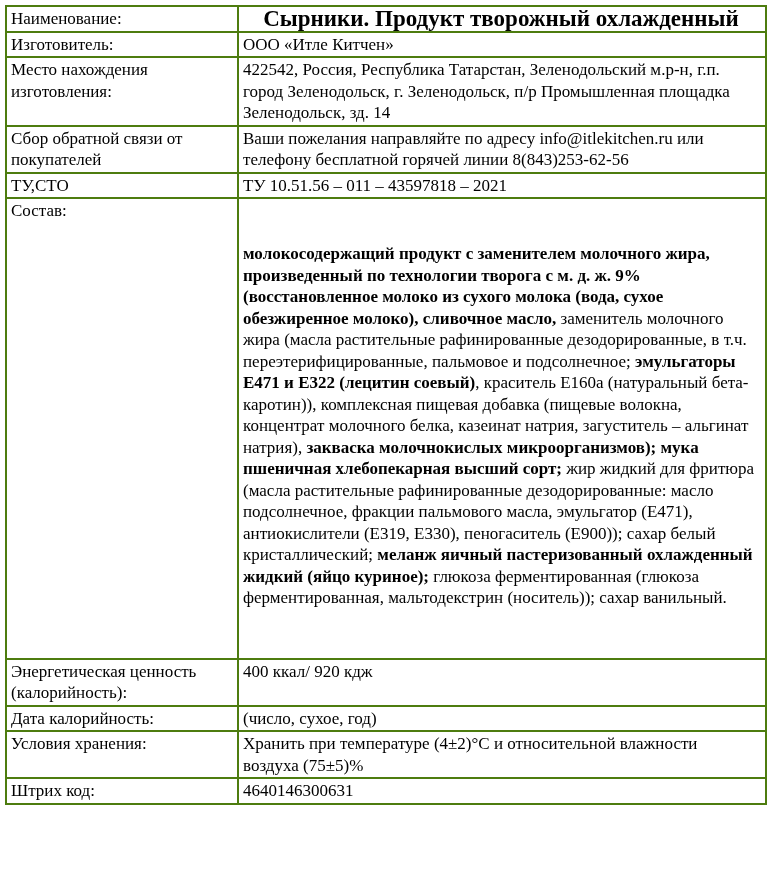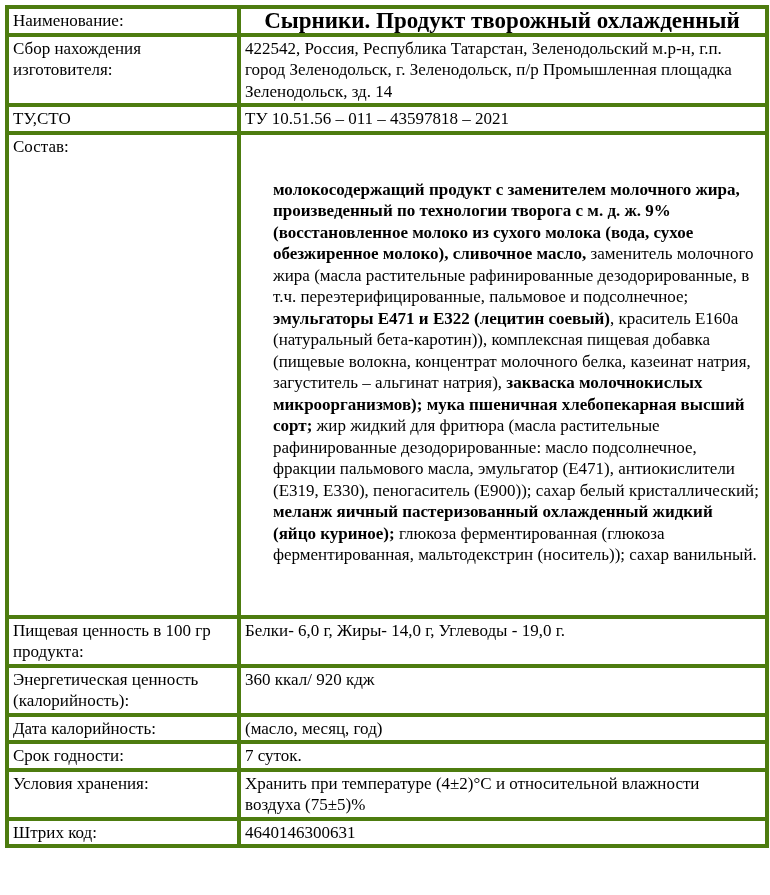--- a/index.html
+++ b/index.html
@@ -16,82 +16,82 @@
   table.spec-table {
     border-collapse: collapse;
     table-layout: fixed;
     width: 760px;
     margin: 5px 0 0 5px;
     background: #ffffff;
   }
   col.c-label { width: 232px; }
   col.c-value { width: 528px; }
   td {
-    border: 4px solid #4d7c0f;
+    border: 2px solid #4d7c0f;
     vertical-align: top;
     padding: 1px 6px 1px 4px;
     font-family: "Liberation Serif", "DejaVu Serif", serif;
     font-size: 17px;
     line-height: 21.5px;
     color: #000000;
     overflow: hidden;
   }
   td.value-cell { white-space: pre-line; }
   td.title-cell {
     font-weight: bold;
     text-align: center;
     font-size: 23px;
     white-space: normal;
   }
   .b { font-weight: bold; }
   .comp-spacer { height: 43px; }
   .comp-after { height: 48px; }
-  .comp-text { white-space: normal; margin-left: 28px; }
+  .comp-text { white-space: normal; }
 </style>
 </head>
 <body>
 
 <table class="spec-table">
   <colgroup>
     <col class="c-label">
     <col class="c-value">
   </colgroup>
   <tbody>
 
   <tr>
         <td class="label-cell">Наименование:</td>
         <td class="value-cell title-cell">Сырники. Продукт творожный охлажденный</td>
       </tr>
       <tr>
-        <td class="label-cell">Сбор нахождения изготовителя:</td>
+        <td class="label-cell">Изготовитель:</td>
+        <td class="value-cell">ООО «Итле Китчен»</td>
+      </tr>
+      <tr>
+        <td class="label-cell">Место нахождения изготовления:</td>
         <td class="value-cell">422542, Россия, Республика Татарстан, Зеленодольский м.р-н, г.п. город Зеленодольск, г. Зеленодольск, п/р Промышленная площадка Зеленодольск, зд. 14</td>
+      </tr>
+      <tr>
+        <td class="label-cell">Сбор обратной связи от покупателей</td>
+        <td class="value-cell">Ваши пожелания направляйте по адресу info@itlekitchen.ru или телефону бесплатной горячей линии 8(843)253-62-56</td>
       </tr>
       <tr>
         <td class="label-cell">ТУ,СТО</td>
         <td class="value-cell">ТУ 10.51.56 – 011 – 43597818 – 2021</td>
       </tr>
       <tr>
         <td class="label-cell">Состав:</td>
         <td class="value-cell"><div class="comp-spacer"></div><div class="comp-text"><span class="b">молокосодержащий продукт с заменителем молочного жира, произведенный по технологии творога с м. д. ж. 9% (восстановленное молоко из сухого молока (вода, сухое обезжиренное молоко), сливочное масло, </span><span>заменитель молочного жира (масла растительные рафинированные дезодорированные, в т.ч. переэтерифицированные, пальмовое и подсолнечное; </span><span class="b">эмульгаторы Е471 и Е322 (лецитин соевый)</span><span>, краситель Е160а (натуральный бета-каротин)), комплексная пищевая добавка (пищевые волокна, концентрат молочного белка, казеинат натрия, загуститель – альгинат натрия), </span><span class="b">закваска молочнокислых микроорганизмов); мука пшеничная хлебопекарная высший сорт;</span><span> жир жидкий для фритюра (масла растительные рафинированные дезодорированные: масло подсолнечное, фракции пальмового масла, эмульгатор (Е471), антиокислители (Е319, Е330), пеногаситель (Е900)); сахар белый кристаллический; </span><span class="b">меланж яичный пастеризованный охлажденный жидкий (яйцо куриное);</span><span> глюкоза ферментированная (глюкоза ферментированная, мальтодекстрин (носитель)); сахар ванильный.</span></div><div class="comp-after"></div></td>
       </tr>
       <tr>
-        <td class="label-cell">Пищевая ценность в 100 гр продукта:</td>
-        <td class="value-cell">Белки- 6,0 г, Жиры- 14,0 г, Углеводы - 19,0 г.</td>
-      </tr>
-      <tr>
         <td class="label-cell">Энергетическая ценность (калорийность):</td>
-        <td class="value-cell">360 ккал/ 920 кдж</td>
+        <td class="value-cell">400 ккал/ 920 кдж</td>
       </tr>
       <tr>
         <td class="label-cell">Дата калорийность:</td>
-        <td class="value-cell">(масло, месяц, год)</td>
-      </tr>
-      <tr>
-        <td class="label-cell">Срок годности:</td>
-        <td class="value-cell">7 суток.</td>
+        <td class="value-cell">(число, сухое, год)</td>
       </tr>
       <tr>
         <td class="label-cell">Условия хранения:</td>
         <td class="value-cell">Хранить при температуре (4±2)°С и относительной влажности
 воздуха (75±5)%</td>
       </tr>
       <tr>
         <td class="label-cell">Штрих код:</td>
         <td class="value-cell">4640146300631</td>
       </tr>

